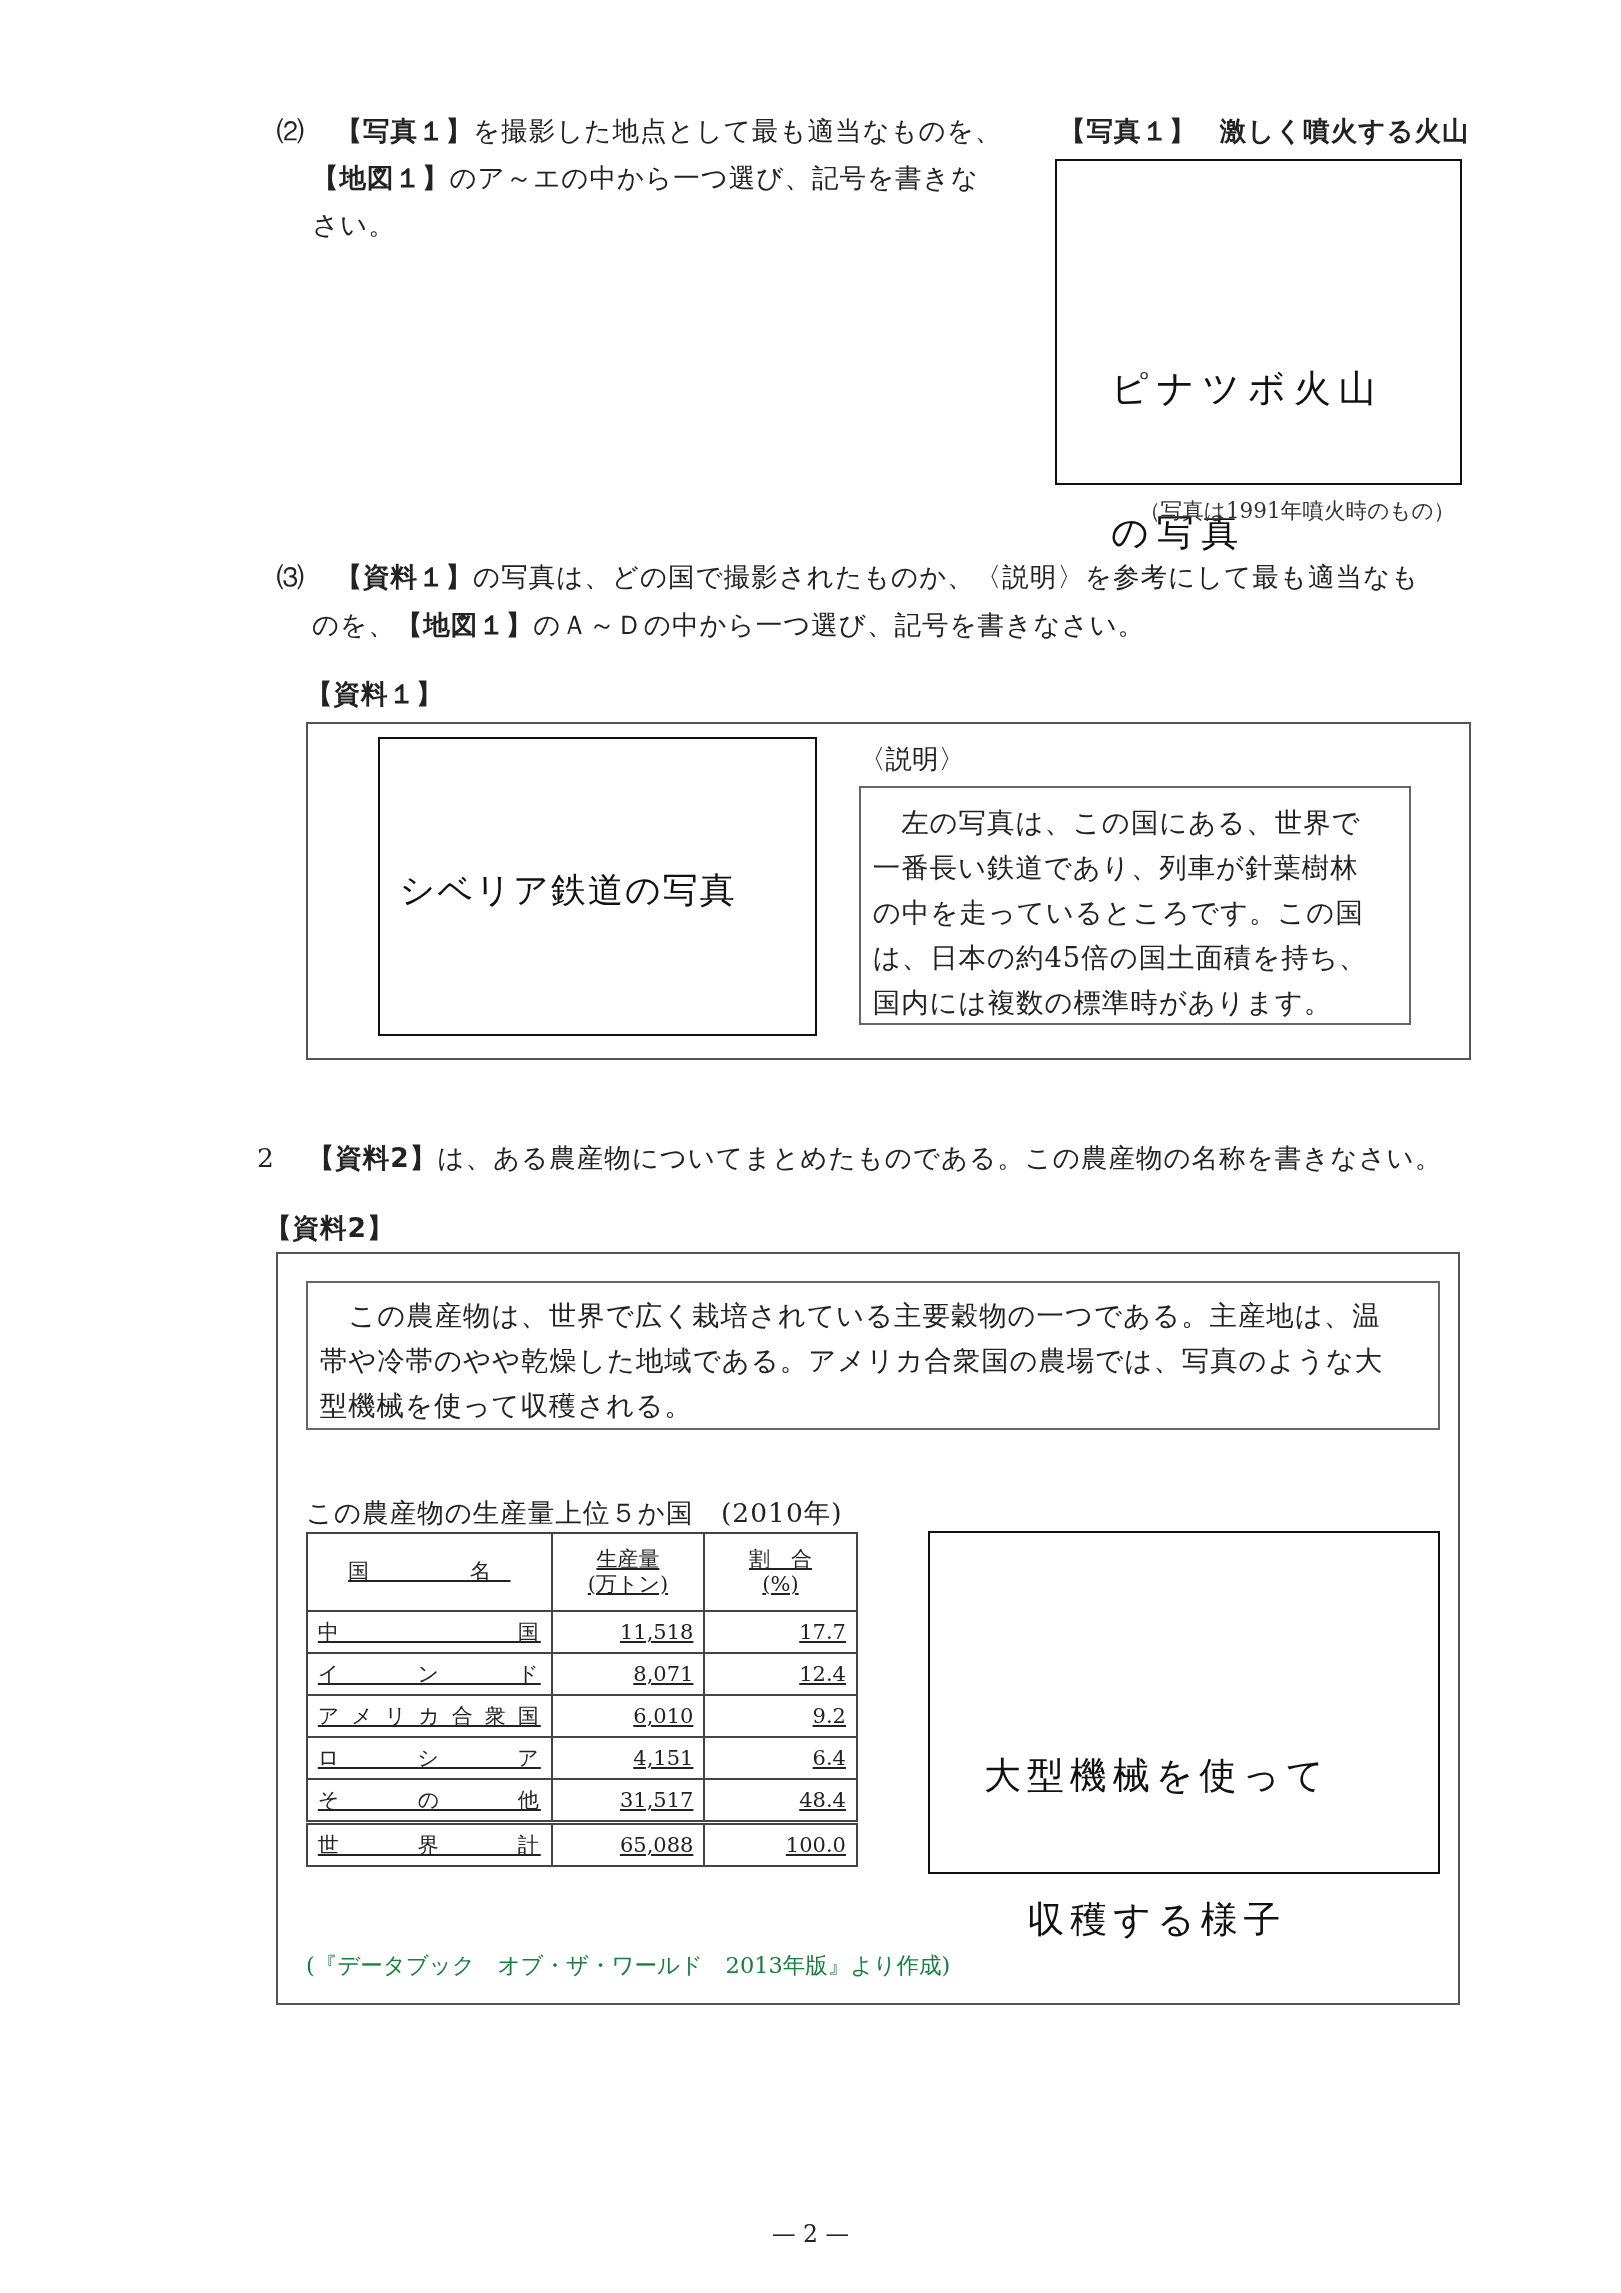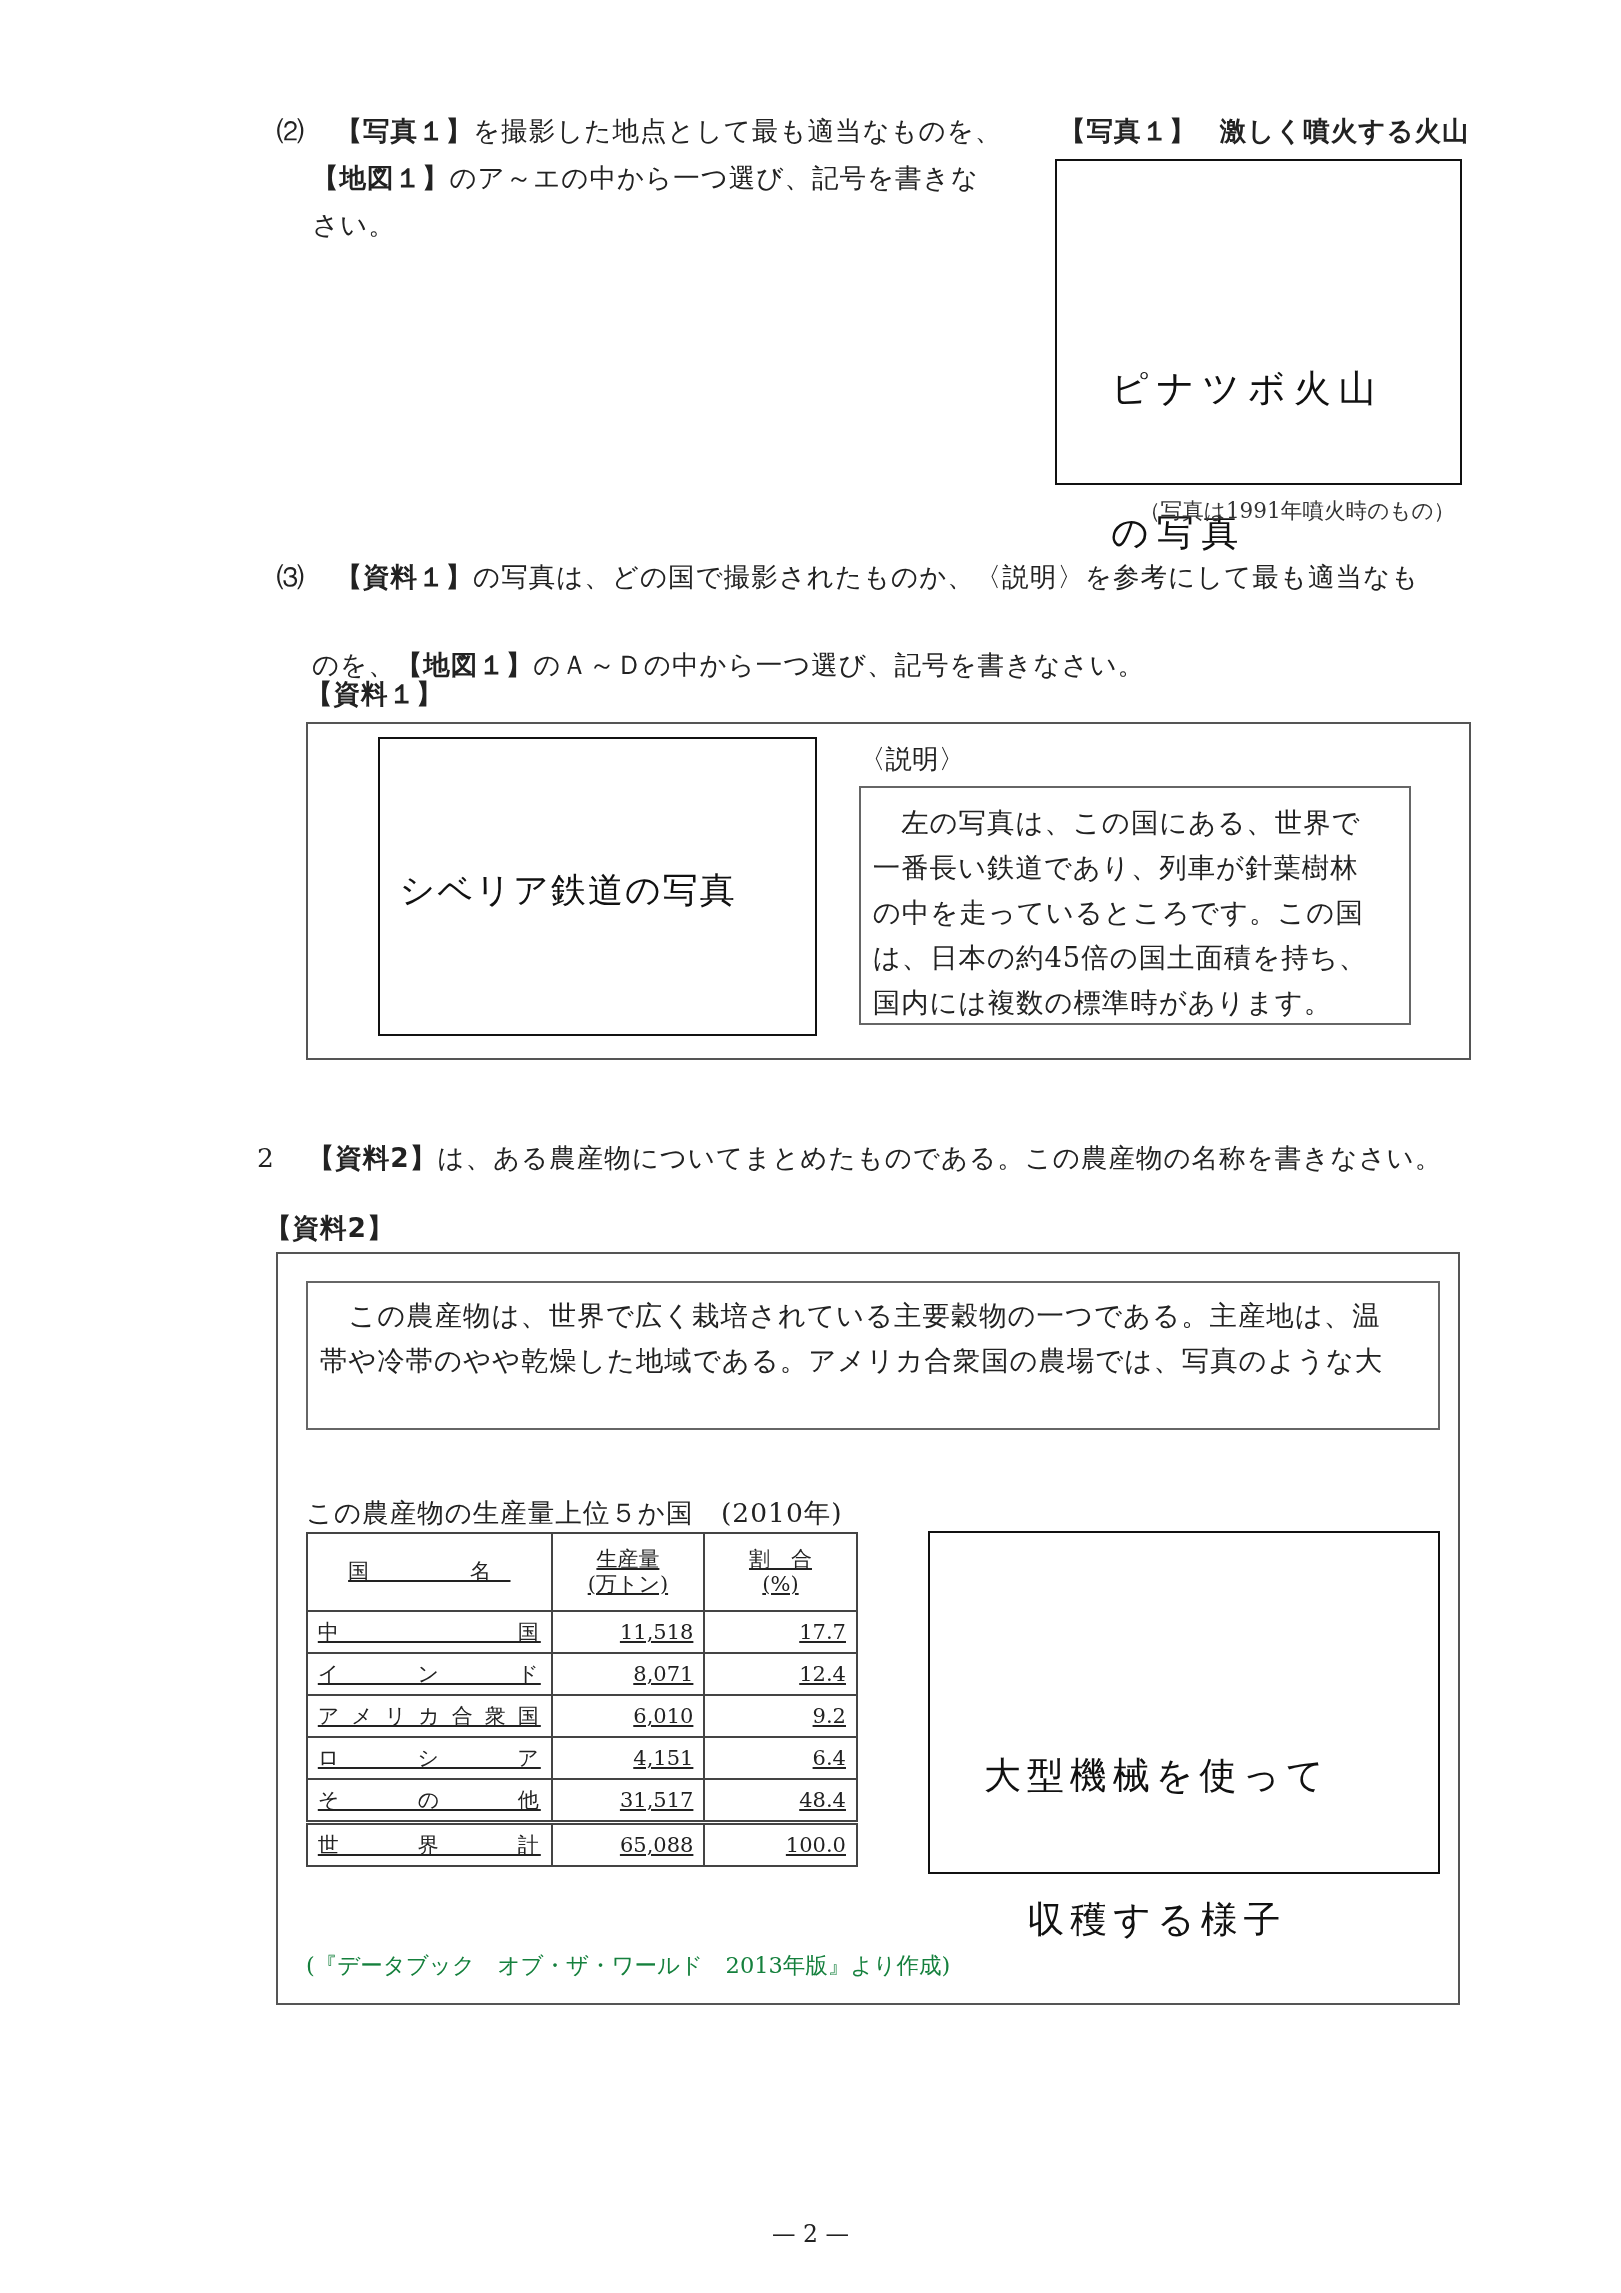--- a/index.html
+++ b/index.html
@@ -44,21 +44,21 @@
     <div>ピナツボ火山</div>
     <div>の写真</div>
   </div>
 </div>
 <div class="abs" style="left:1139px; top:496px; font-size:21.6px; color:#333;">（写真は1991年噴火時のもの）</div>
 
 <div class="abs txt" style="left:277px; top:564px;">
   <span>⑶</span>
   <span class="gothic" style="margin-left:21.6px;">【資料１】</span><span>の写真は、どの国で撮影されたものか、〈説明〉を参考にして最も適当なも</span>
 </div>
-<div class="abs txt" style="left:312px; top:612px;margin-top:40px;">
+<div class="abs txt" style="left:312px; top:612px;">
   <span>のを、</span><span class="gothic">【地図１】</span><span>のＡ～Ｄの中から一つ選び、記号を書きなさい。</span>
 </div>
 
 <div class="abs txt gothic" style="left:306px; top:681px;">【資料１】</div>
 <div class="box thin" style="left:306px; top:722px; width:1165px; height:338px;"></div>
 <div class="box photo" style="left:334px; top:737px; width:186px; height:299px; width:439px;margin-left:44px;">
   <div class="photo-label" style="left:19.6px; top:129px; font-size:35px; letter-spacing:2px;">シベリア鉄道の写真</div>
 </div>
 <div class="abs" style="left:859px; top:741px; font-size:26.5px;">〈説明〉</div>
 <div class="box thin" style="left:859px; top:786px; width:552px; height:239px; border-color:#666;">
@@ -75,20 +75,21 @@
   <span>2</span>
   <span class="gothic" style="margin-left:23.5px;">【資料2】</span><span>は、ある農産物についてまとめたものである。この農産物の名称を書きなさい。</span>
 </div>
 
 <div class="abs txt gothic" style="left:265px; top:1215px;">【資料2】</div>
 <div class="box thin" style="left:276px; top:1252px; width:1184px; height:753px;"></div>
 <div class="box thin" style="left:306px; top:1281px; width:1134px; height:149px; border-color:#666;">
   <div style="position:absolute; left:11.8px; top:9.8px; font-size:27.4px; line-height:45px; letter-spacing:1px; white-space:nowrap;">
     <div>　この農産物は、世界で広く栽培されている主要穀物の一つである。主産地は、温</div>
     <div>帯や冷帯のやや乾燥した地域である。アメリカ合衆国の農場では、写真のような大</div>
+    <div>型機械を使って収穫される。</div>
   </div>
 </div>
 
 <div class="abs txt" style="left:306px; top:1500px;">この農産物の生産量上位５か国　(2010年)</div>
 
 <table class="prod">
   <tbody>
       <tr>
     <th style="width:223px; letter-spacing:19.6px;">国　　名</th>
     <th style="width:131px;">

